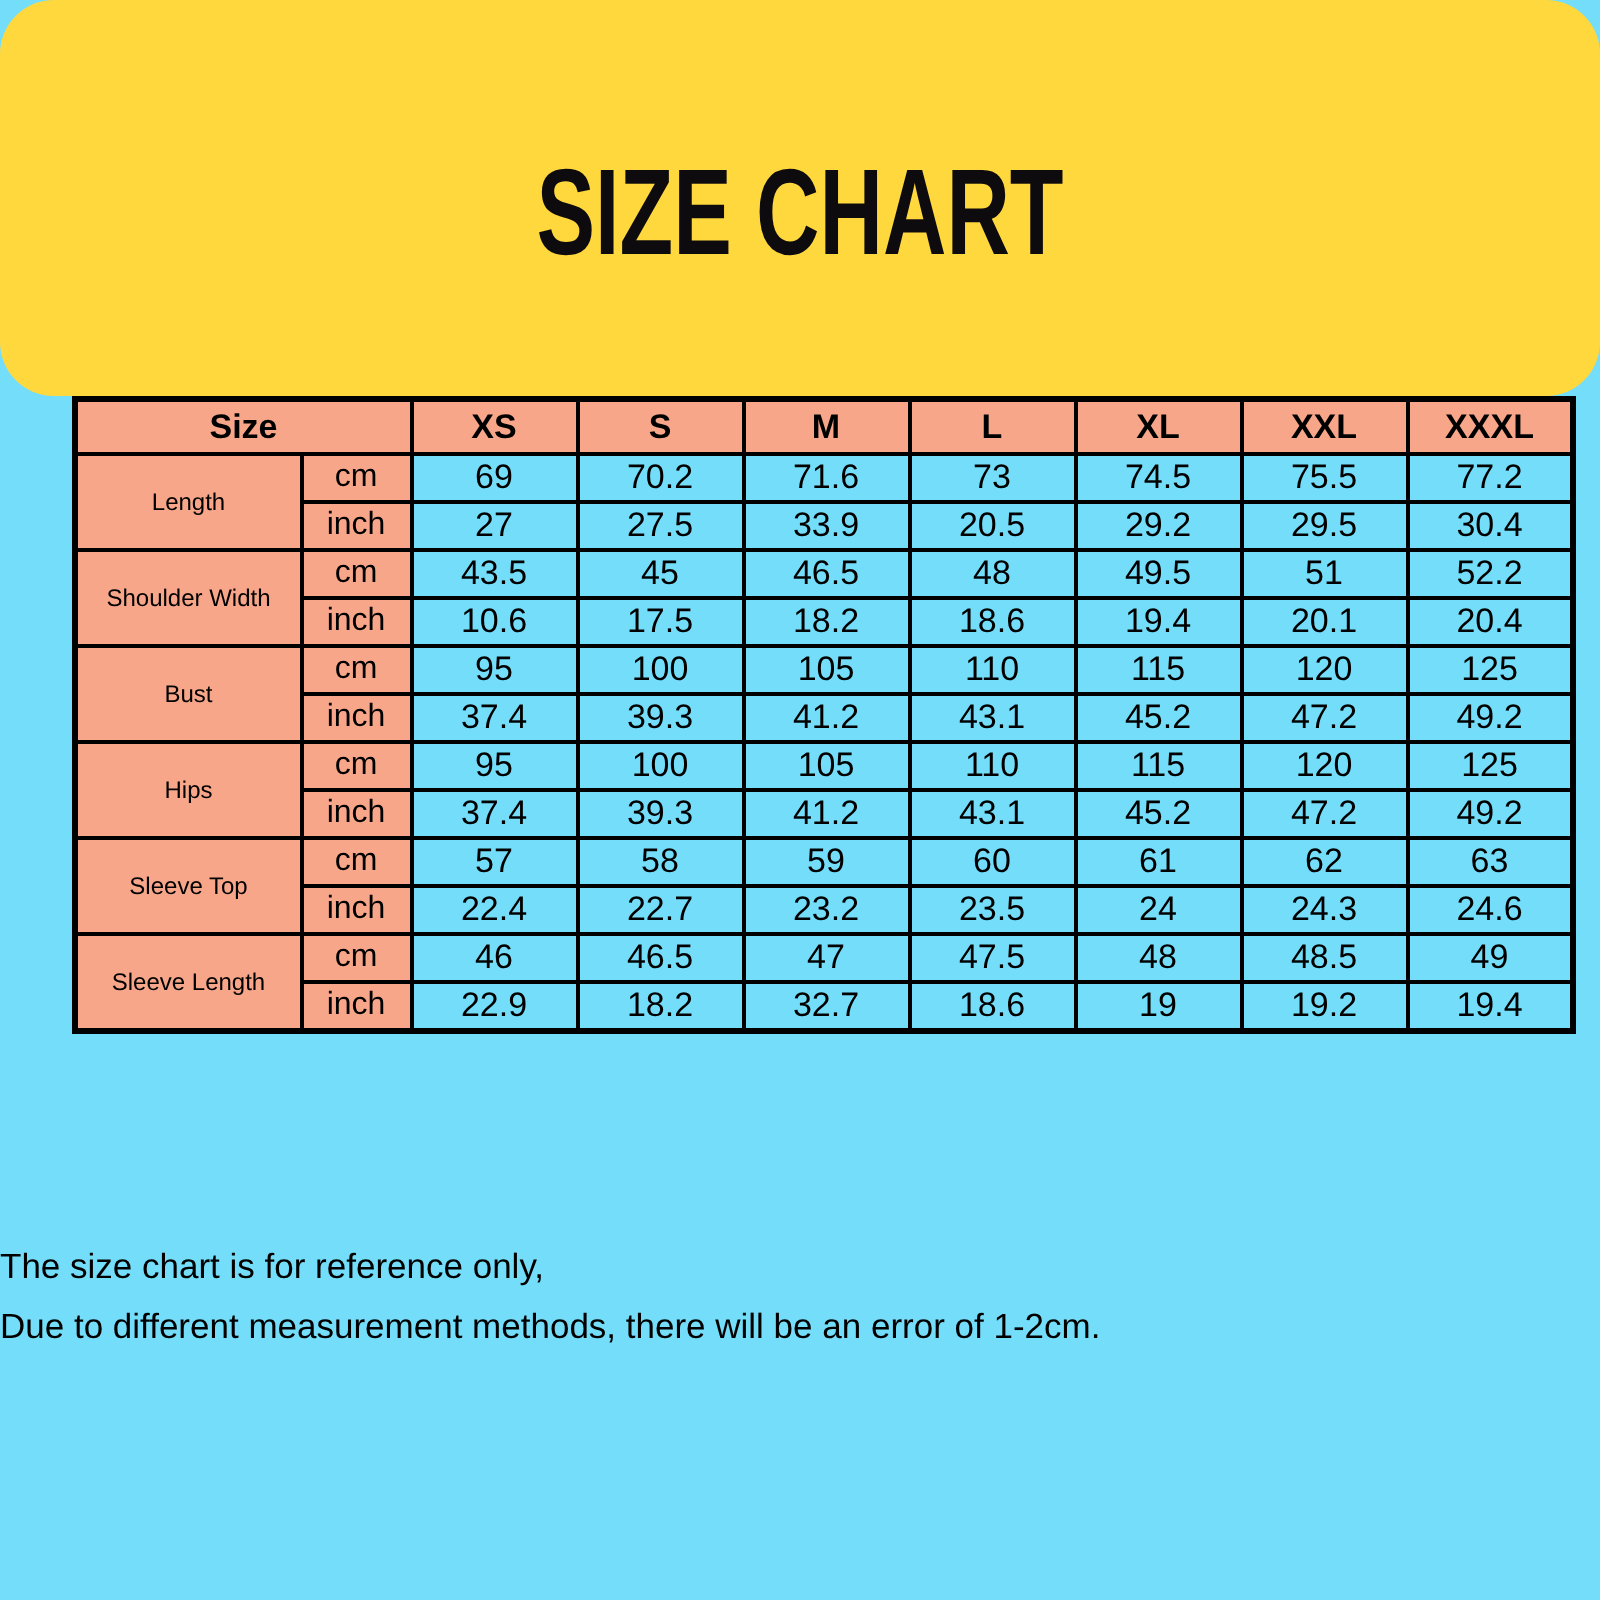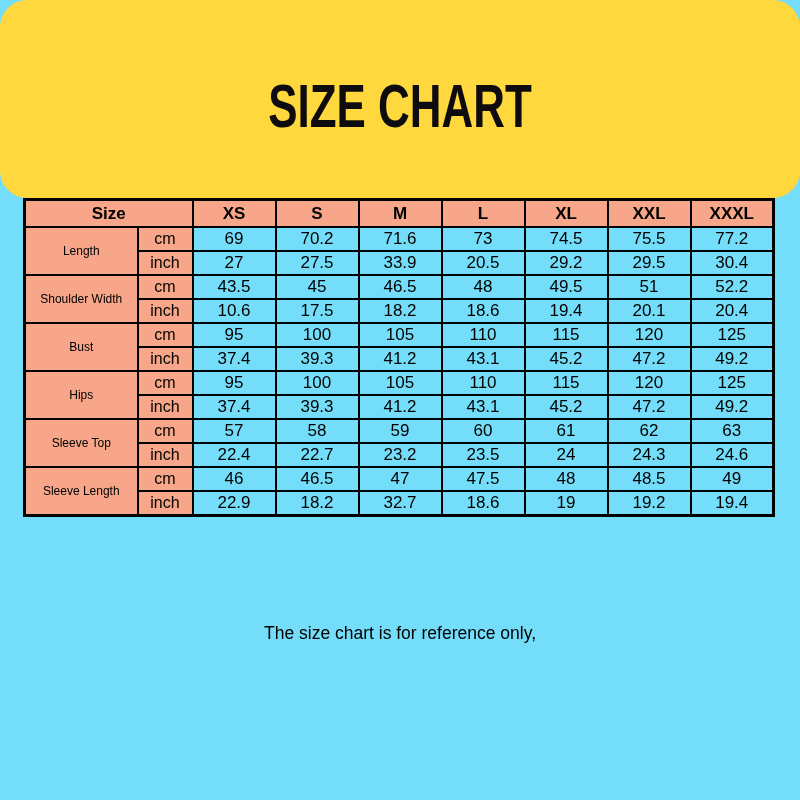--- a/index.html
+++ b/index.html
@@ -33,21 +33,21 @@
     font-weight: bold;
     letter-spacing: 0px;
     transform: scaleX(0.72);
     transform-origin: center;
     color: #0d0b0e;
     white-space: nowrap;
   }
   .table-area {
     position: absolute;
     top: 198px;
-    left: 23px;
+    left: 36px;
   }
   table {
     border-collapse: collapse;
     table-layout: fixed;
     width: 748px;
     border: 3px solid #000;
   }
   th, td {
     border: 2px solid #000;
     text-align: center;
@@ -76,21 +76,20 @@
   td.val {
     background: #74DEFA;
     font-size: 17px;
     height: 22px;
   }
   .footer {
     position: absolute;
     top: 625px;
     left: 0;
     width: 800px;
-    text-align: center;
     font-size: 17.5px;
     line-height: 1;
   }
   .footer p {
     margin: 0 0 12px 0;
   }
 </style>
 </head>
 <body>
 
@@ -251,15 +250,16 @@
             <td class="val">19</td>
             <td class="val">19.2</td>
             <td class="val">19.4</td>
           </tr>
         </tbody>
       </table>
   </div>
 
   <div class="footer">
     <p>The size chart is for reference only,</p>
+    <p>Due to different measurement methods, there will be an error of 1-2cm.</p>
   </div>
 
 </div>
 
 </body></html>

